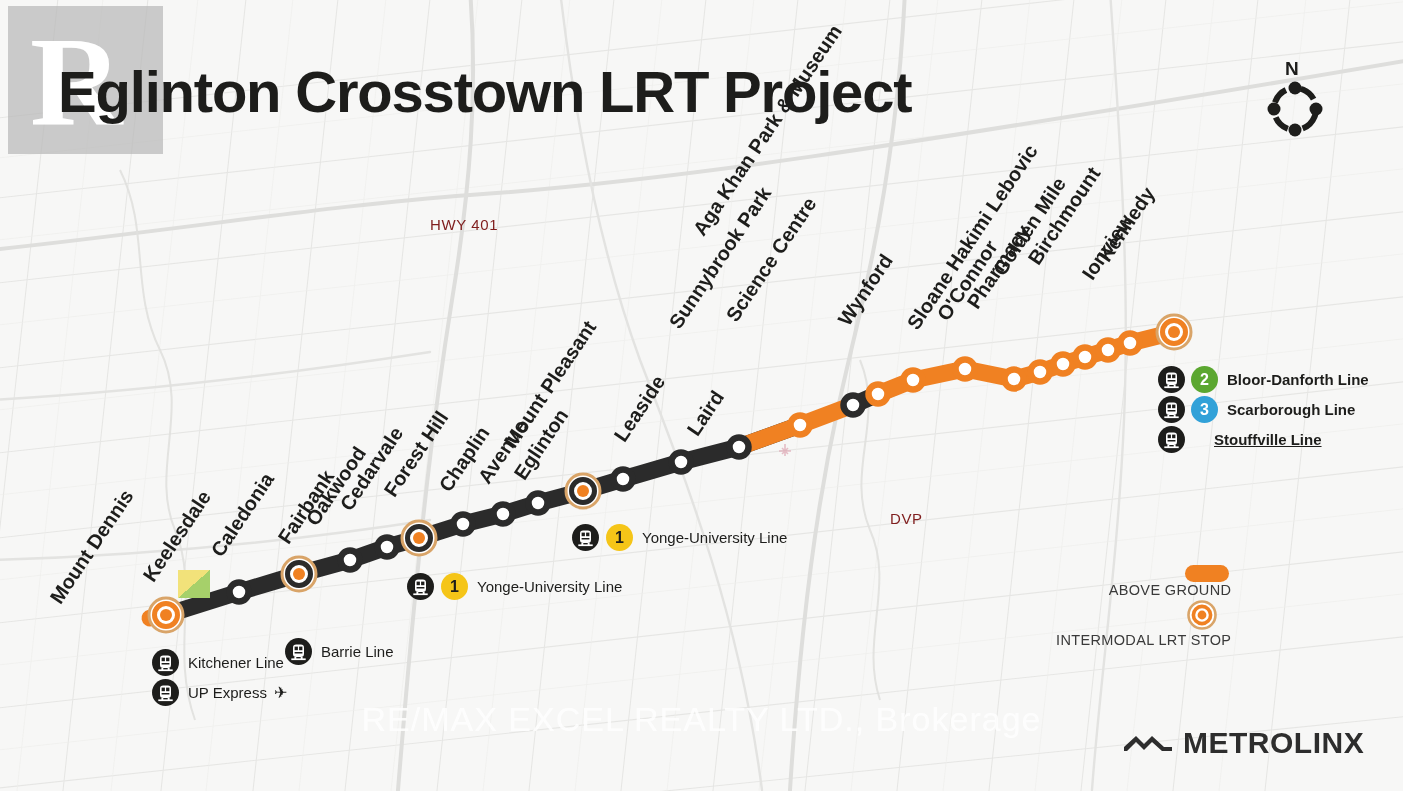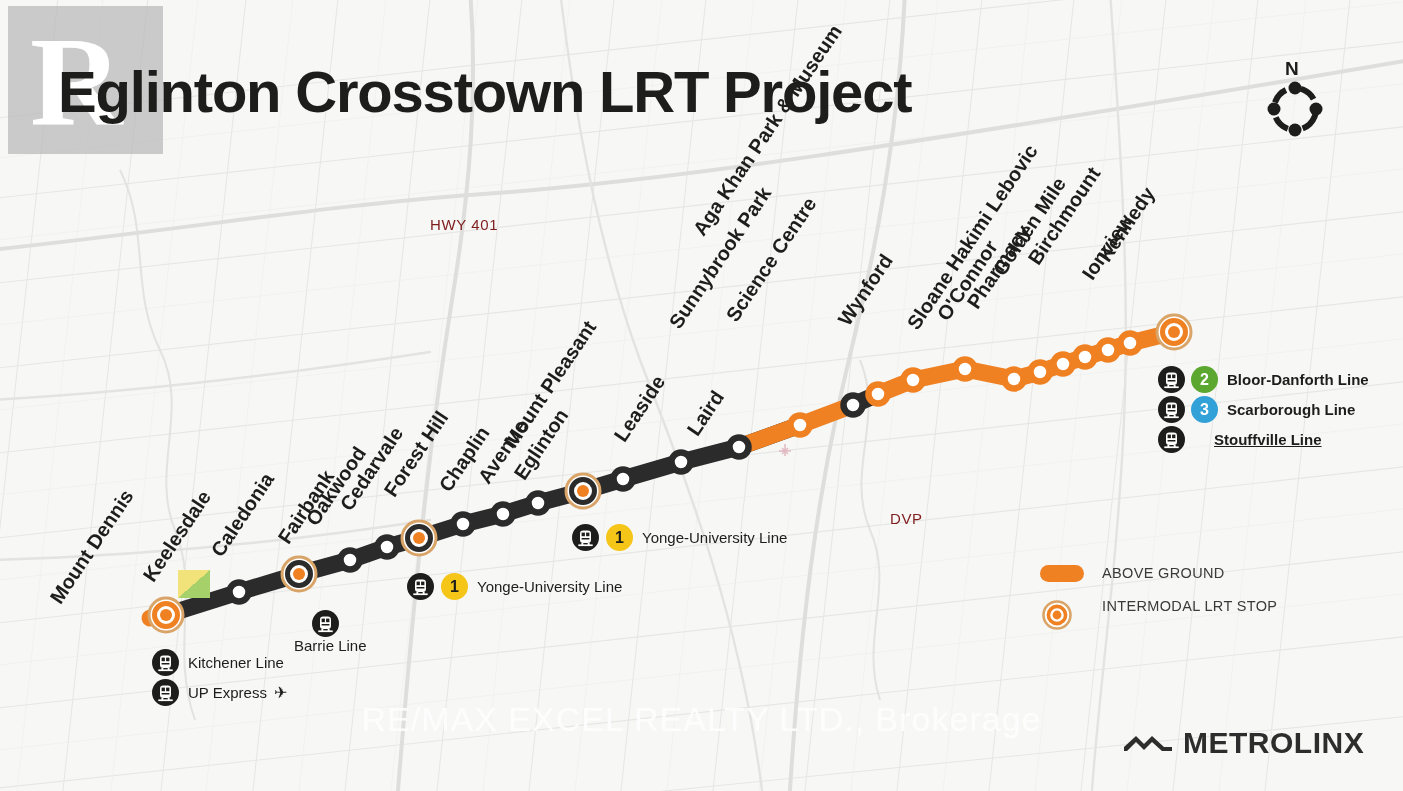--- a/index.html
+++ b/index.html
@@ -92,21 +92,21 @@
     display: flex; align-items: center; justify-content: center;
     margin-left: 6px; flex: none;
   }
   .tl-text {
     margin-left: 9px; font-size: 15px;
     font-weight: bold; color: #1d1d1b; white-space: nowrap;
   }
 
   
   .main-legend { position: absolute; left: 1040px; top: 565px; z-index: 9; }
-  .ml-row { display: flex; align-items: flex-start; height: 33px; }
+  .ml-row { display: flex; align-items: flex-end; height: 33px; flex-direction: column; }
   .ml-swatch { width: 46px; flex: none; display: flex; align-items: center; }
   .ml-bar { width: 44px; height: 17px; border-radius: 9px; }
   .ml-text {
     margin-left: 16px; font-size: 14.5px;
     color: #3a3a3a; letter-spacing: .35px; white-space: nowrap;
   }
   .ml-square {
     width: 27px; height: 27px;
     background: linear-gradient(135deg,#f2e27a 0 50%, #a6d06a 50% 100%);
     margin-left: 7px;
@@ -382,21 +382,21 @@
       <div class="stn-label" style="left: 942px; top: 307px;">O'Connor</div>
       <div class="stn-label" style="left: 972px; top: 295px;">Pharmacy</div>
       <div class="stn-label" style="left: 951px; top: 257px;">Hakimi Lebovic</div>
       <div class="stn-label" style="left: 998px; top: 262px;">Golden Mile</div>
       <div class="stn-label" style="left: 1033px; top: 251px;">Birchmount</div>
       <div class="stn-label" style="left: 1087px; top: 266px;">Ionview</div>
       <div class="stn-label" style="left: 1103px; top: 248px;">Kennedy</div>
     </div>
 
   <div id="rail-labels">
-      <div class="rail-row" style="left: 285px; top: 610px; flex-direction: column;">
+      <div class="rail-row" style="left: 285px; top: 638px;">
         <span style="display: inline-flex; flex: 0 0 auto;">
           <svg width="27" height="27" viewBox="0 0 27 27">
             <circle cx="13.5" cy="13.5" r="13.5" fill="#1d1d1b"></circle>
             <rect x="8" y="6.5" width="11" height="12.5" rx="3.2" fill="#ffffff"></rect>
             <rect x="9.6" y="8.6" width="3.3" height="3.6" fill="#1d1d1b"></rect>
             <rect x="14.1" y="8.6" width="3.3" height="3.6" fill="#1d1d1b"></rect>
             <rect x="9.6" y="14" width="7.8" height="1.5" fill="#1d1d1b"></rect>
             <rect x="9.4" y="19" width="1.9" height="2.3" fill="#ffffff"></rect>
             <rect x="15.7" y="19" width="1.9" height="2.3" fill="#ffffff"></rect>
             <rect x="6.3" y="20.4" width="14.4" height="1.7" fill="#ffffff"></rect>

